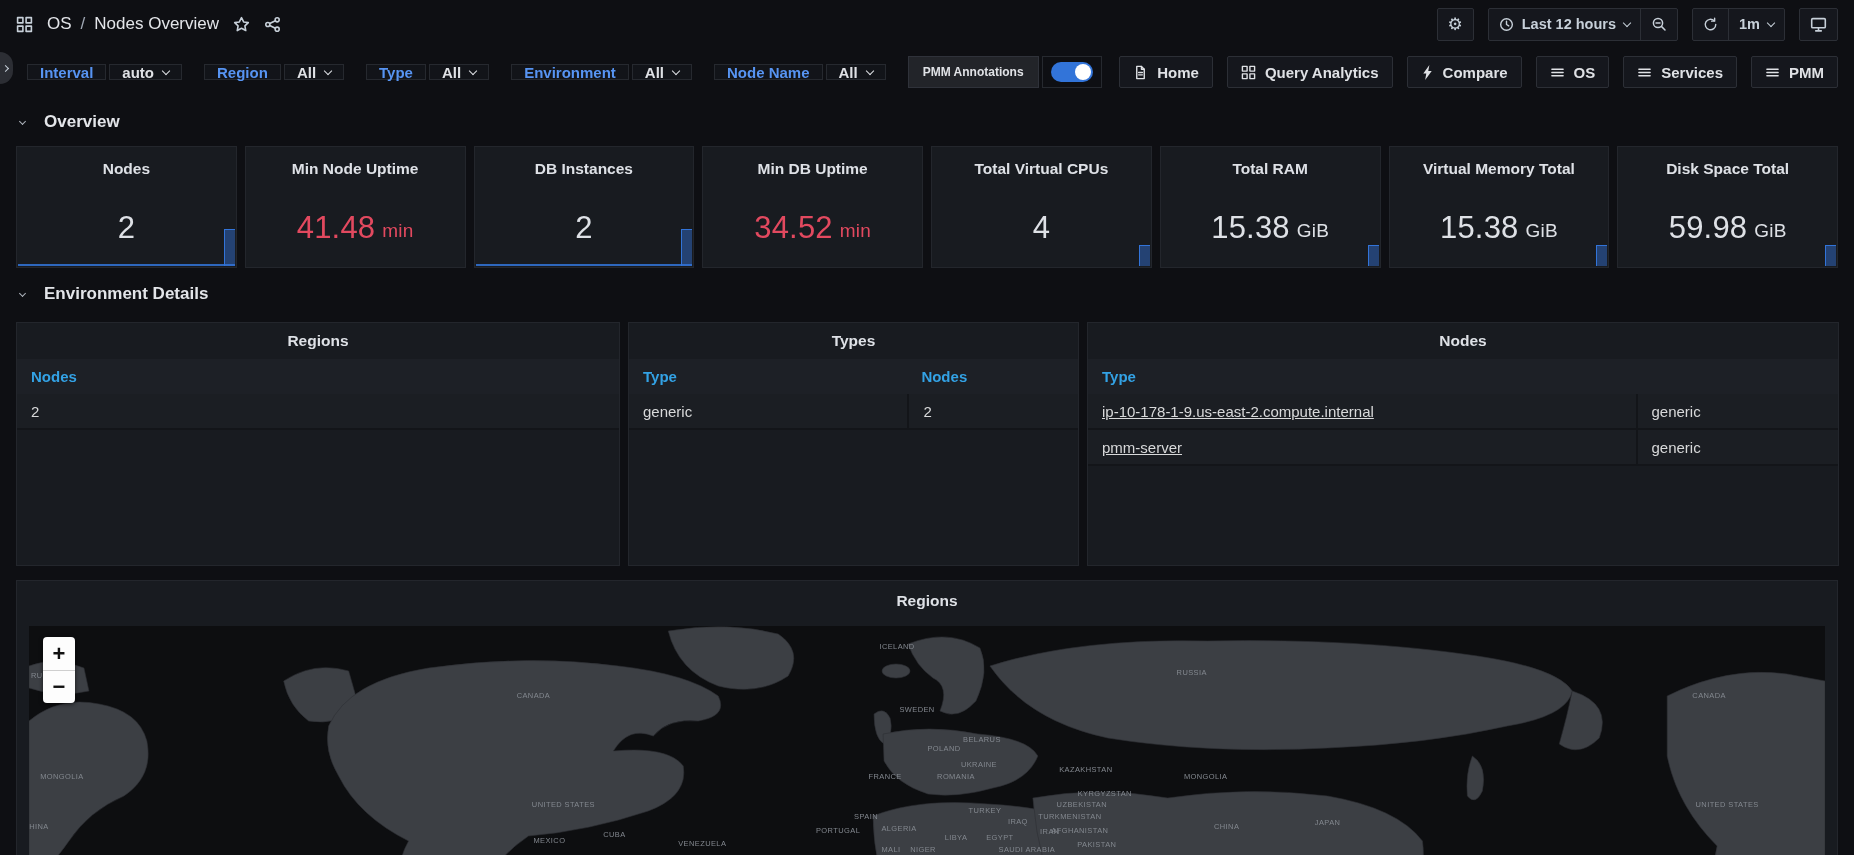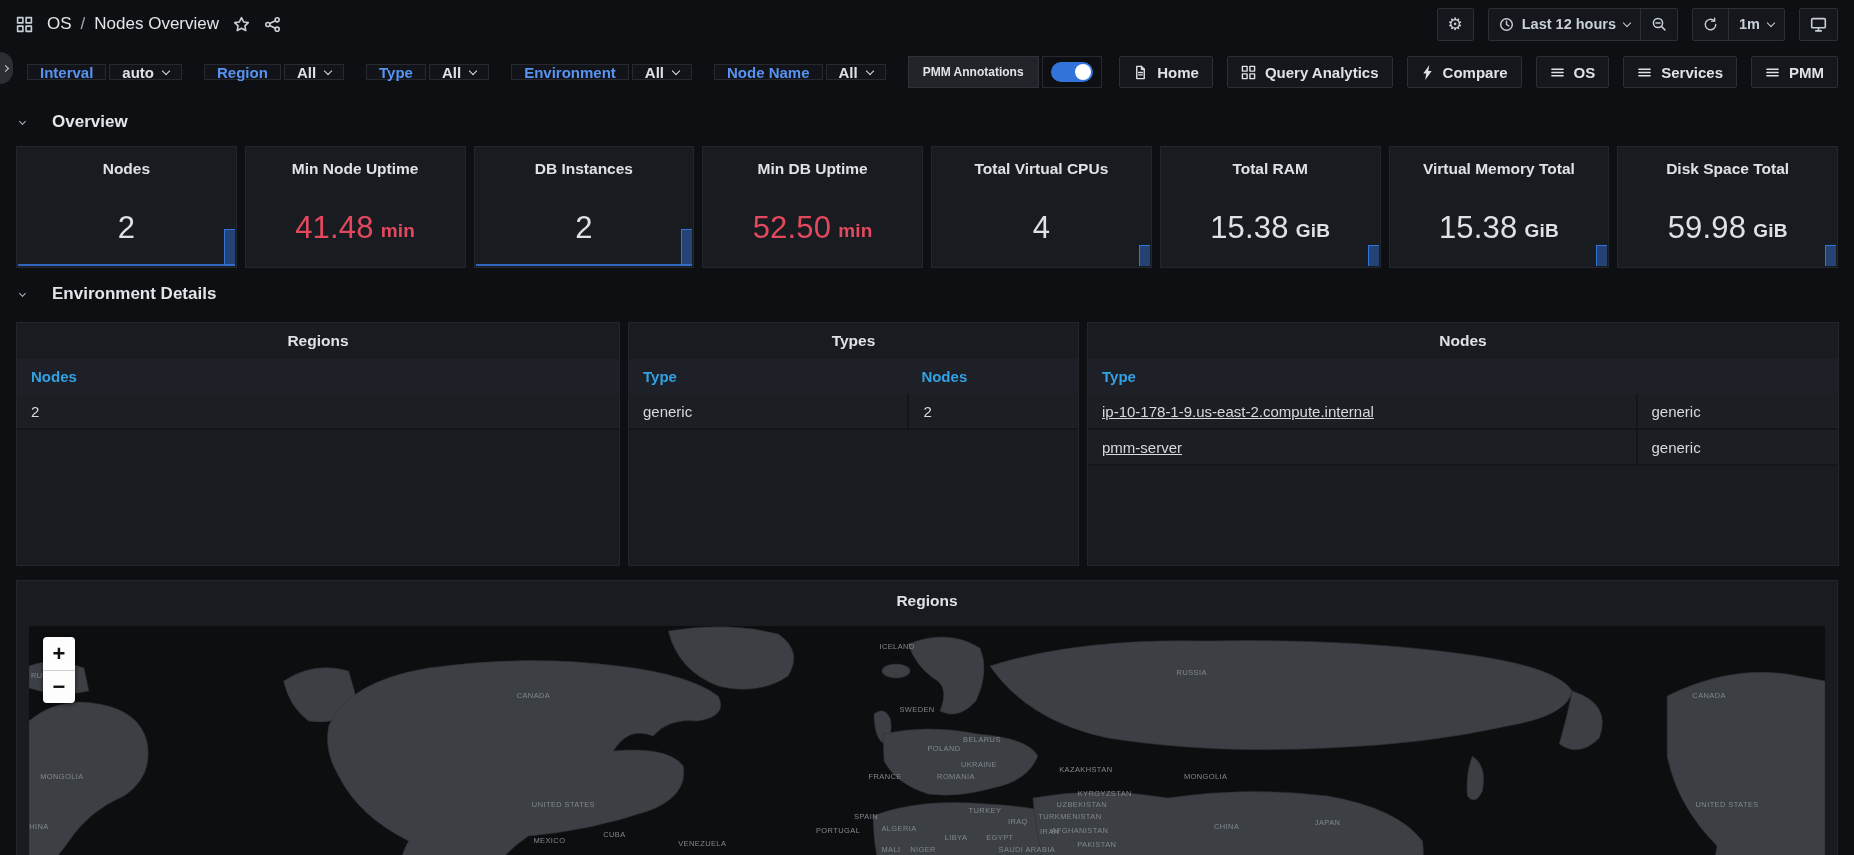--- a/index.html
+++ b/index.html
@@ -40,31 +40,31 @@
   .ann-chip { height:32px; display:flex; align-items:center; padding:0 14px; background:#222429; border:1px solid #2f323a; font-size:12px; font-weight:600; color:#e0e2e6; }
   .toggle-chip { height:32px; display:flex; align-items:center; padding:0 8px; border:1px solid #26292f; cursor:pointer; }
   .toggle { width:42px; height:20px; border-radius:11px; background:#3274d9; position:relative; }
   .toggle::after { content:""; position:absolute; right:2px; top:2px; width:16px; height:16px; border-radius:50%; background:#fff; }
   .navbtns { margin-left:auto; display:flex; gap:14px; }
   .navbtn { height:32px; display:flex; align-items:center; gap:9px; padding:0 13px;
     border:1px solid #2c2f36; background:#15171d; border-radius:2px;
     color:#dfe1e5; font-size:15px; font-weight:600; cursor:pointer; }
   .navbtn svg, .chip svg, .group svg { flex:none; }
   
-  .section-h { display:flex; align-items:center; gap:27px; margin:22px 16px 0 20px; height:24px;
+  .section-h { display:flex; align-items:center; gap:19px; margin:22px 16px 0 20px; height:24px;
     font-size:17px; font-weight:600; color:#e3e5e9; cursor:pointer; }
   .section-h .chev { width:5px; height:5px; border-color:#aeb4bc; margin-top:-2px; }
   .section-h.second { margin-top:14px; }
   
   .stats { display:grid; grid-template-columns:repeat(8,1fr); gap:8px; margin:12px 16px 0; height:122px; }
   .stat { background:#181b20; border:1px solid #23262c; position:relative; display:flex; flex-direction:column; overflow:hidden; }
   .stat-title { margin-top:13px; text-align:center; font-size:15.5px; font-weight:600; color:#dee1e6; }
   .stat-value { flex:1; display:flex; align-items:center; justify-content:center; gap:7px; padding-top:10px;
     font-size:31px; font-weight:500; color:#dee1e6; letter-spacing:.2px; }
-  .stat-value .unit { font-size:19px; font-weight:700; padding-top:7px;text-align:right; }
+  .stat-value .unit { font-size:19px; font-weight:400; padding-top:7px;text-align:right; }
   .stat-value.red { color:#e2495f; }
   .spark-line { position:absolute; left:1px; right:1px; bottom:1px; height:2px; background:#3274d9; opacity:.85; }
   .spark-bar { position:absolute; right:1px; bottom:1px; width:11px; background:rgba(50,116,217,.45);
     border-top:1px solid #3274d9; border-left:1px solid #3274d9; }
   .spark-bar.tall { height:37px; } .spark-bar.short { height:21px; }
   
   .tables { display:grid; grid-template-columns:604px 451px 752px; gap:8px; margin:16px 16px 0; height:244px; }
   .panel { background:#181b20; border:1px solid #23262c; display:flex; flex-direction:column; overflow:hidden; }
   .panel-title { height:36px; flex:none; display:flex; align-items:center; justify-content:center;
     font-size:15.5px; font-weight:600; color:#dee1e6; cursor:pointer; }
@@ -286,21 +286,21 @@
     <div class="stat-title">DB Instances</div>
     <div class="stat-value">
         <span>2</span>
       </div>
     <div class="spark-line"></div>
     <div class="spark-bar tall"></div>
   </div>
   <div class="stat">
     <div class="stat-title">Min DB Uptime</div>
     <div class="stat-value red">
-        <span>52.50</span>
+        <span>34.52</span>
         <span class="unit">min</span>
       </div>
   </div>
   <div class="stat">
     <div class="stat-title">Total Virtual CPUs</div>
     <div class="stat-value">
         <span>4</span>
       </div>
     <div class="spark-bar short"></div>
   </div>

